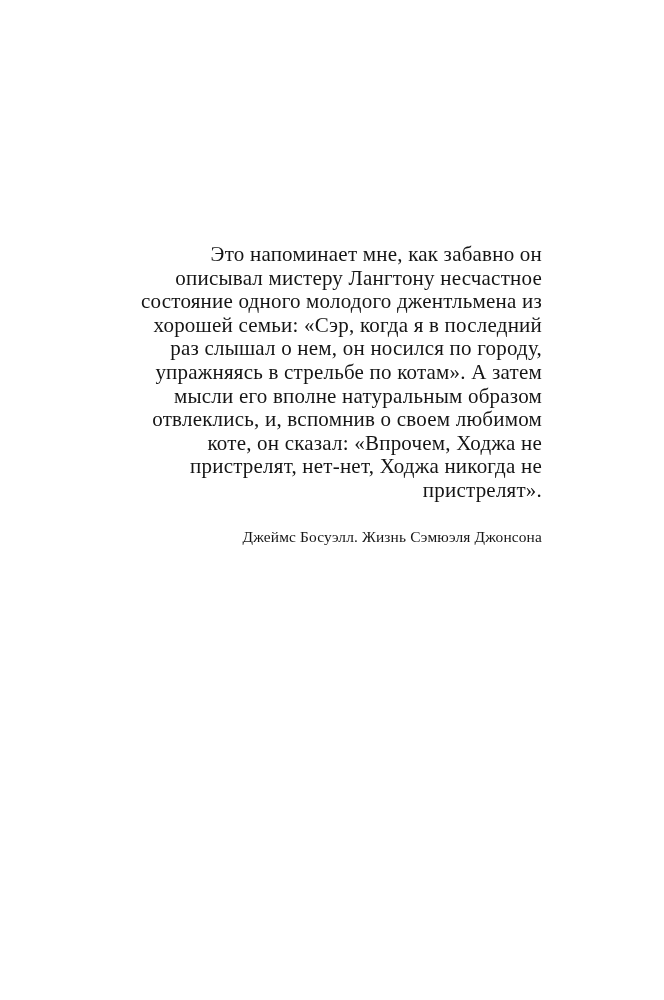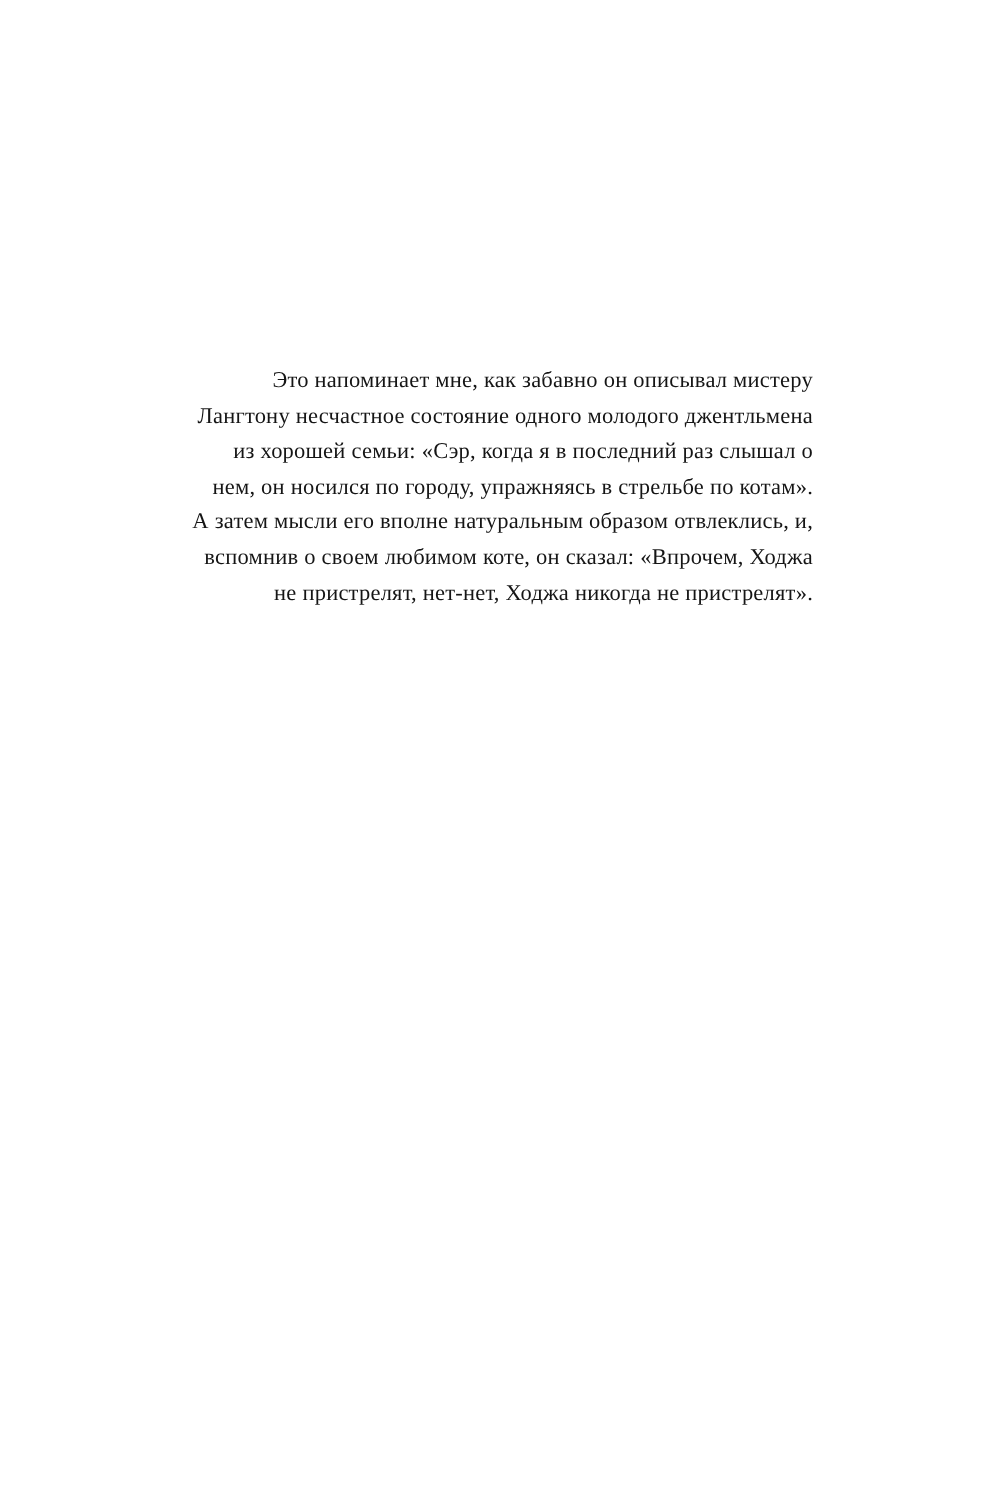--- a/index.html
+++ b/index.html
@@ -21,21 +21,21 @@
     background: #ffffff;
   }
   .epigraph-block {
     position: absolute;
     left: 128px;
     top: 243px;
     width: 414px;
   }
   .epigraph-text {
     margin: 0;
-    font-size: 15px;
+    font-size: 21px;
     line-height: 23.6px;
     text-align: right;
     color: #151515;
     font-family: "Liberation Serif", serif;
     letter-spacing: 0.01em;
   }
   .epigraph-source {
     margin: 0;
     padding-top: 22px;
     font-size: 15.4px;
@@ -45,14 +45,15 @@
     font-family: "Liberation Serif", serif;
     letter-spacing: 0.01em;
   }
 </style>
 </head>
 <body>
 
 <div class="page">
   <div class="epigraph-block">
     <p class="epigraph-text">Это напоминает мне, как забавно он описывал мистеру Лангтону несчастное состояние одного молодого джентльмена из хорошей семьи: «Сэр, когда я в последний раз слышал о нем, он носился по городу, упражняясь в стрельбе по котам». А затем мысли его вполне натуральным образом отвлеклись, и, вспомнив о своем любимом коте, он сказал: «Впрочем, Ходжа не пристрелят, нет-нет, Ходжа никогда не пристрелят».</p>
+    <p class="epigraph-source">Джеймс Босуэлл. Жизнь Сэмюэля Джонсона</p>
   </div>
 </div>
 
 </body></html>

